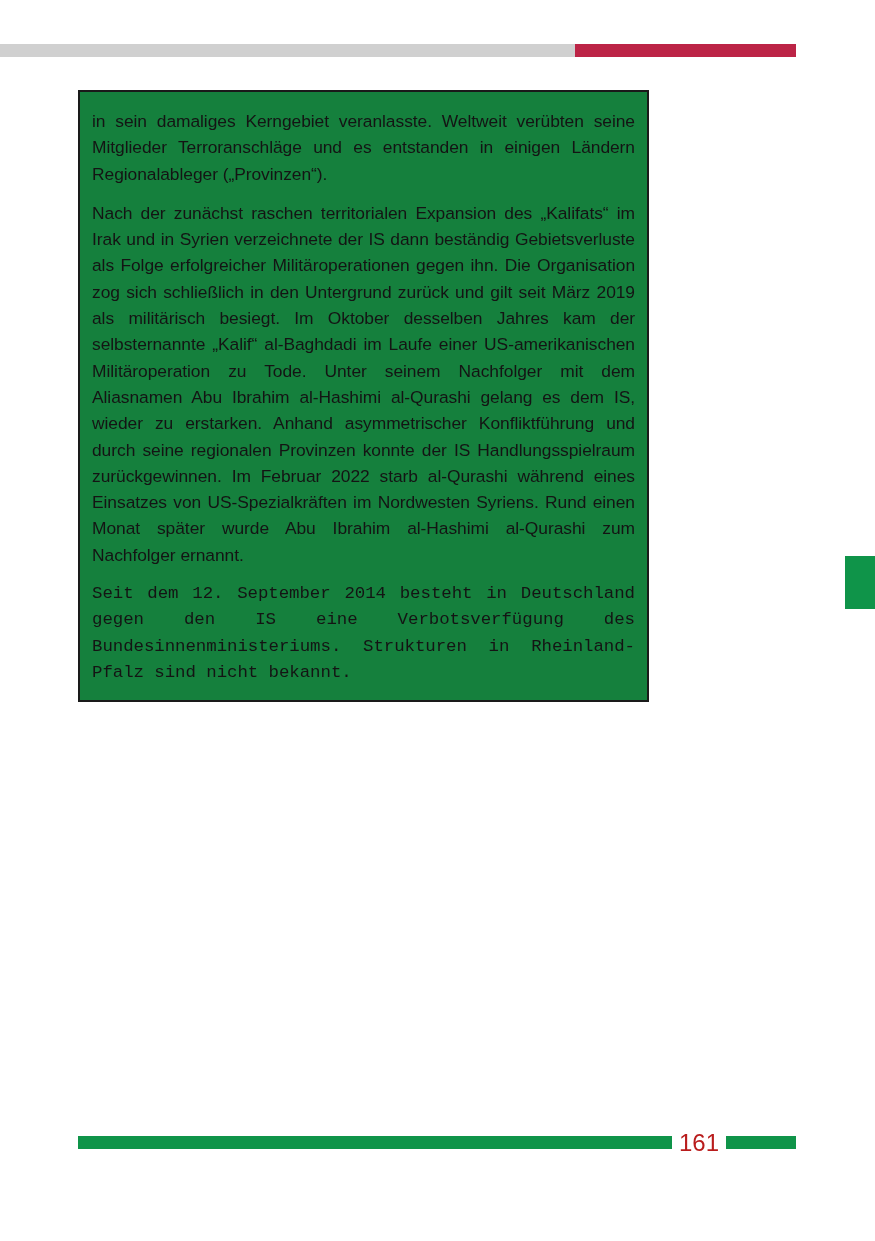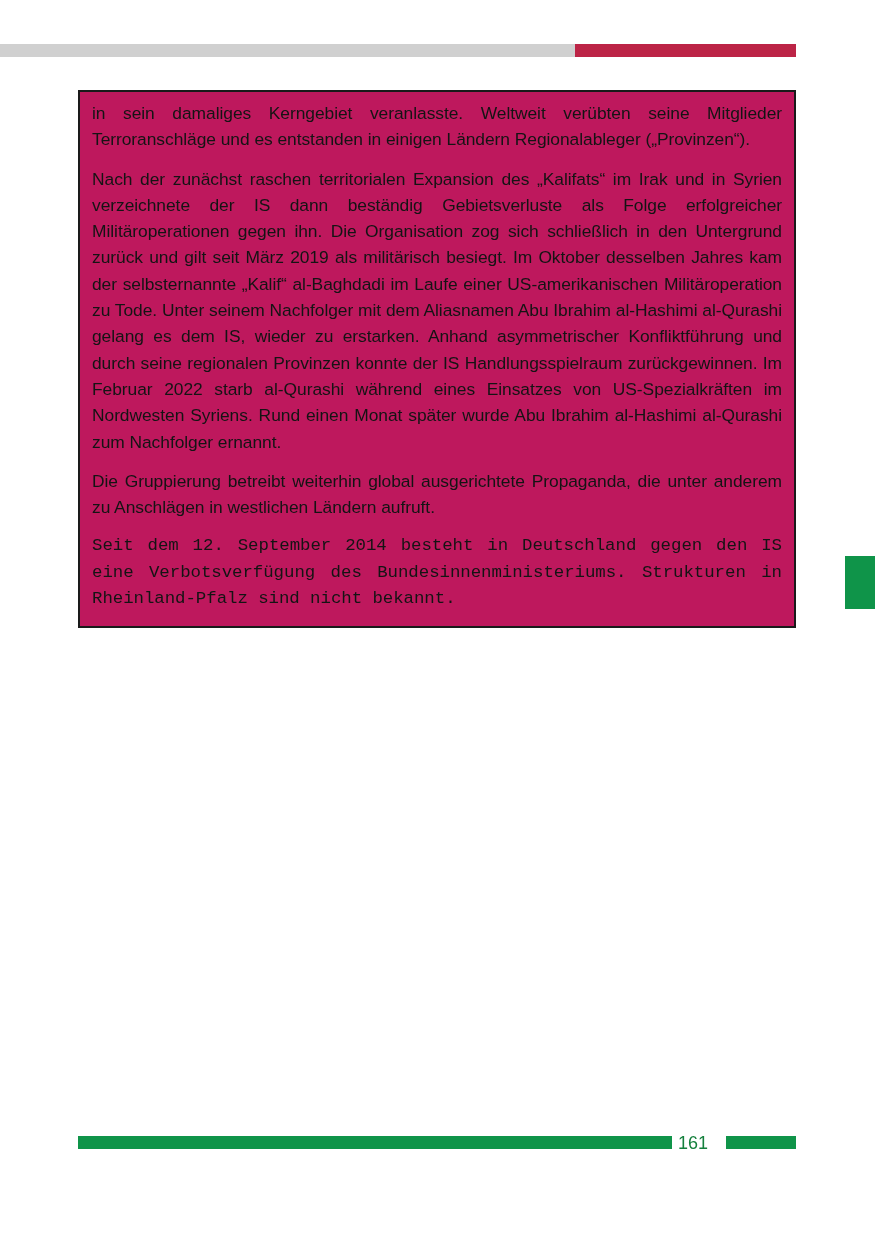--- a/index.html
+++ b/index.html
@@ -39,25 +39,25 @@
     width: 221px;
     height: 13px;
     background: #bc2446;
   }
 
   
   #content-box {
     position: absolute;
     left: 78px;
     top: 90px;
-    width: 718px;
+    width: 571px;
     box-sizing: border-box;
     border: 2px solid #1a1a1a;
-    padding: 8px 12px 14px 12px;
-    background: #be185d;
+    padding: 16px 12px 14px 12px;
+    background: #15803d;
   }
   .para {
     margin: 0 0 13px 0;
     font-size: 17.4px;
     line-height: 26.3px;
     color: #141414;
     text-align: justify;
     text-justify: inter-word;
     hyphens: manual;
     letter-spacing: -0.05px;
@@ -91,23 +91,24 @@
     top: 2px;
     width: 594px;
     height: 13px;
     background: #0f9449;
   }
   .footer-page-number {
     position: absolute;
     left: 678px;
     top: -6px;
     width: 42px;
-    font-size: 18px;
+    text-align: center;
+    font-size: 24px;
     line-height: 30px;
-    color: #15803d;
+    color: #b91c1c;
     font-family: "Liberation Sans", sans-serif;
   }
   .footer-bar-short {
     position: absolute;
     left: 726px;
     top: 2px;
     width: 70px;
     height: 13px;
     background: #0f9449;
   }
@@ -116,21 +117,20 @@
 <body>
 
 <div id="header-rules">
   <div class="rule-grey"></div>
   <div class="rule-red"></div>
 </div>
 
 <div id="content-box">
   <p class="para">in sein damaliges Kerngebiet veranlasste. Weltweit verübten seine Mitglieder Terroranschläge und es entstanden in einigen Ländern Regionalableger („Provinzen“).</p>
   <p class="para">Nach der zunächst raschen territorialen Expansion des „Kalifats“ im Irak und in Syrien verzeichnete der IS dann beständig Gebietsverluste als Folge erfolgreicher Militäroperationen gegen ihn. Die Organisation zog sich schließlich in den Untergrund zurück und gilt seit März 2019 als militärisch besiegt. Im Oktober desselben Jahres kam der selbsternannte „Kalif“ al-Baghdadi im Laufe einer US-amerikanischen Militäroperation zu Tode. Unter seinem Nachfolger mit dem Aliasnamen Abu Ibrahim al-Hashimi al-Qurashi gelang es dem IS, wieder zu erstarken. Anhand asymmetrischer Konfliktführung und durch seine regionalen Provinzen konnte der IS Handlungsspielraum zurückgewinnen. Im Februar 2022 starb al-Qurashi während eines Einsatzes von US-Spezialkräften im Nordwesten Syriens. Rund einen Monat später wurde Abu Ibrahim al-Hashimi al-Qurashi zum Nachfolger ernannt.</p>
-  <p class="para">Die Gruppierung betreibt weiterhin global ausgerichtete Propaganda, die unter anderem zu Anschlägen in westlichen Ländern aufruft.</p>
   <p class="para">Seit dem 12. September 2014 besteht in Deutschland gegen den IS eine Verbotsverfügung des Bundesinnenministeriums. Strukturen in Rheinland-Pfalz sind nicht bekannt.</p>
 </div>
 
 <div id="side-tab"></div>
 
 <div id="footer">
   <div class="footer-bar-long"></div>
   <div class="footer-page-number">161</div>
   <div class="footer-bar-short"></div>
 </div>

